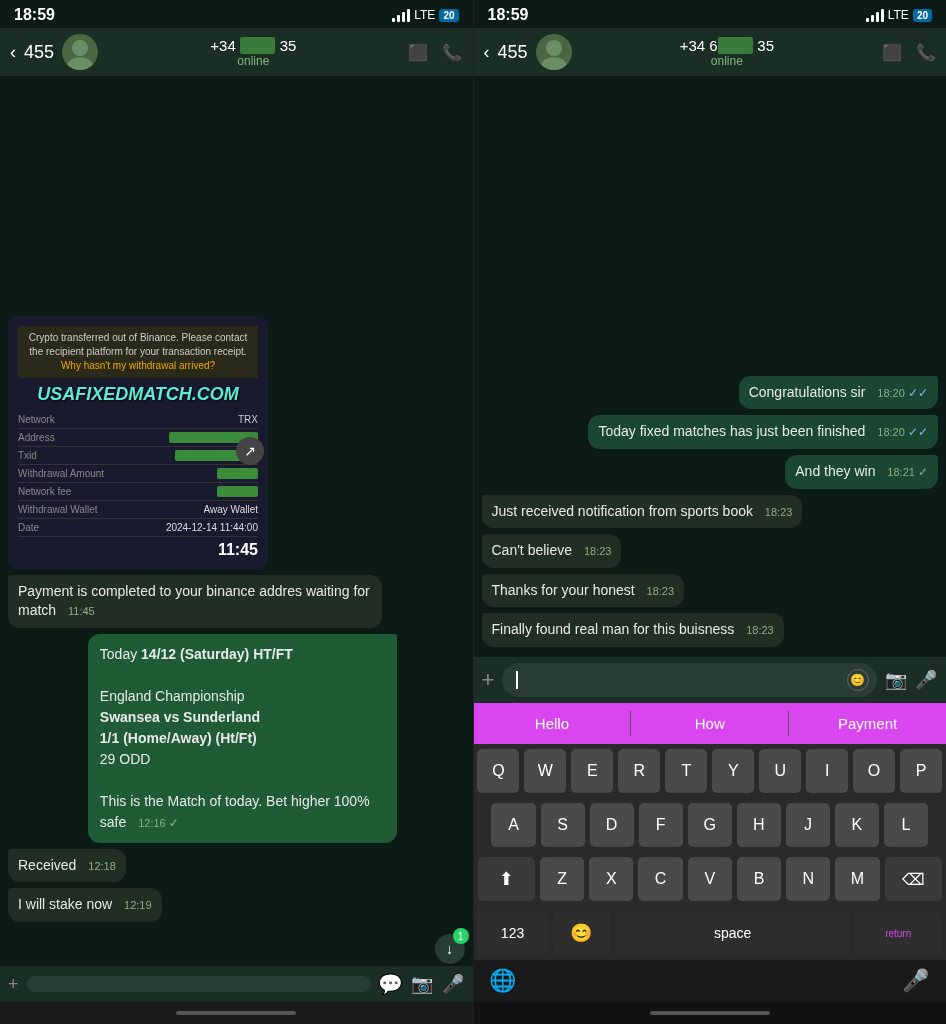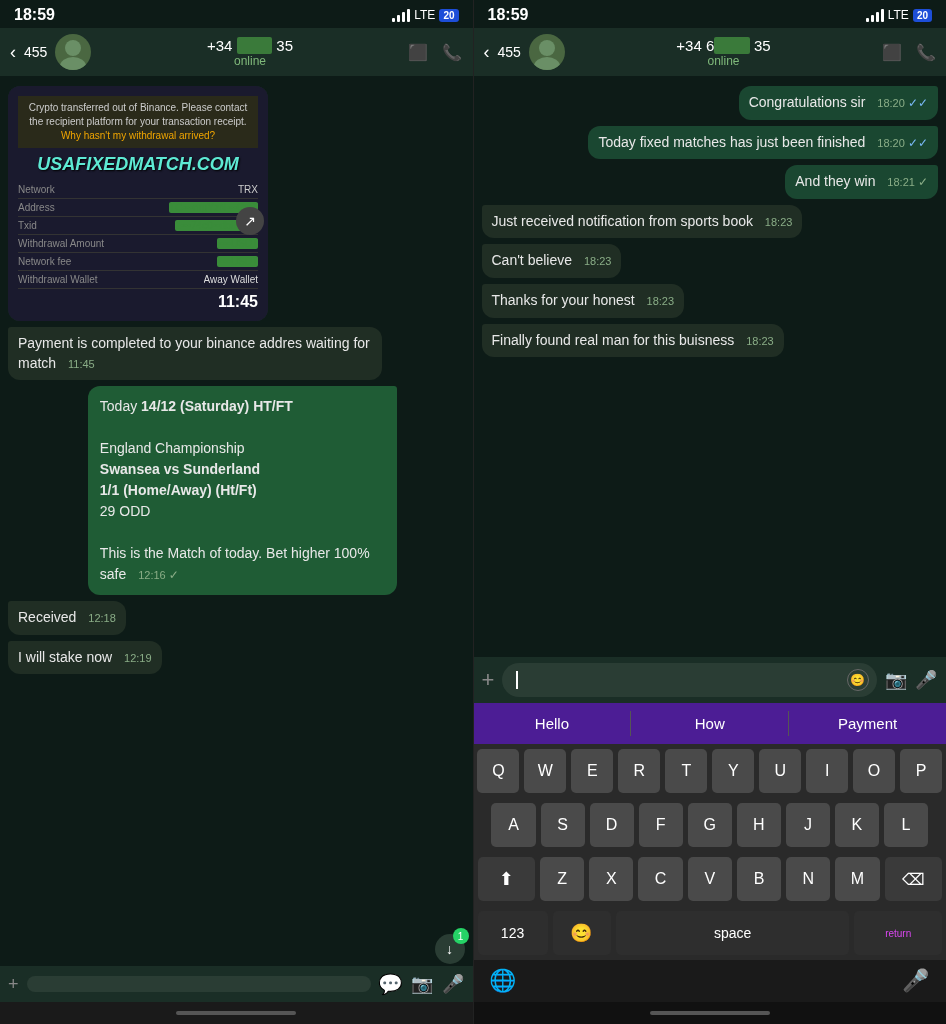--- a/index.html
+++ b/index.html
@@ -33,42 +33,42 @@
       font-weight: 600;
     }
     .status-icons {
       display: flex;
       align-items: center;
       gap: 4px;
       color: #fff;
       font-size: 12px;
     }
     .lte-badge {
-      background: #1d4ed8;
+      background: #0369a1;
       color: #fff;
       font-size: 10px;
       font-weight: 700;
       border-radius: 3px;
       padding: 1px 4px;
     }
     .chat-header {
       display: flex;
       align-items: center;
       padding: 6px 10px;
       background: #1a2e26;
       gap: 8px;
     }
     .back-btn {
       color: #fff;
       font-size: 18px;
       cursor: pointer;
     }
     .back-count {
       color: #fff;
-      font-size: 14px;
+      font-size: 18px;
     }
     .avatar {
       width: 36px;
       height: 36px;
       border-radius: 50%;
       background: #4a6741;
       display: flex;
       align-items: center;
       justify-content: center;
       color: #ccc;
@@ -95,20 +95,21 @@
       font-size: 18px;
     }
     .chat-body {
       flex: 1;
       overflow-y: auto;
       padding: 10px 8px;
       display: flex;
       flex-direction: column;
       gap: 6px;
       background: #0d1b17;
+      justify-content: flex-end;
     }
     .msg-bubble {
       max-width: 82%;
       padding: 7px 10px;
       border-radius: 12px;
       font-size: 14px;
       line-height: 1.4;
       position: relative;
     }
     .msg-incoming {
@@ -266,21 +267,21 @@
       display: flex;
       flex-direction: column;
       background: #0d1b17;
     }
     .keyboard-area {
       background: #2a2a2a;
       padding: 0;
     }
     .suggestions-row {
       display: flex;
-      background: #4c1d95;
+      background: #d946ef;
       padding: 8px 0;
     }
     .suggestion-item {
       flex: 1;
       text-align: center;
       color: #fff;
       font-size: 15px;
       padding: 4px 0;
       border-right: 1px solid #555;
     }
@@ -412,20 +413,24 @@
             <span class="binance-row-val" style="color:#3a8c3a;background:#3a8c3a;border-radius:2px;">••••USDT</span>
           </div>
           <div class="binance-row">
             <span class="binance-row-label">Network fee</span>
             <span class="binance-row-val" style="color:#3a8c3a;background:#3a8c3a;border-radius:2px;">••••USDT</span>
           </div>
           <div class="binance-row">
             <span class="binance-row-label">Withdrawal Wallet</span>
             <span class="binance-row-val">Away Wallet</span>
           </div>
+          <div class="binance-row">
+            <span class="binance-row-label">Date</span>
+            <span class="binance-row-val">2024-12-14 11:44:00</span>
+          </div>
           <div class="binance-amount">11:45</div>
           <div class="share-btn" style="position:absolute;right:-6px;top:40px;">↗</div>
         </div>
       </div>
     </div>
 
     <div class="msg-row incoming">
       <div class="msg-bubble msg-incoming">
         <span>Payment is completed to your binance addres waiting for match</span>
         <span class="msg-time">11:45</span>

